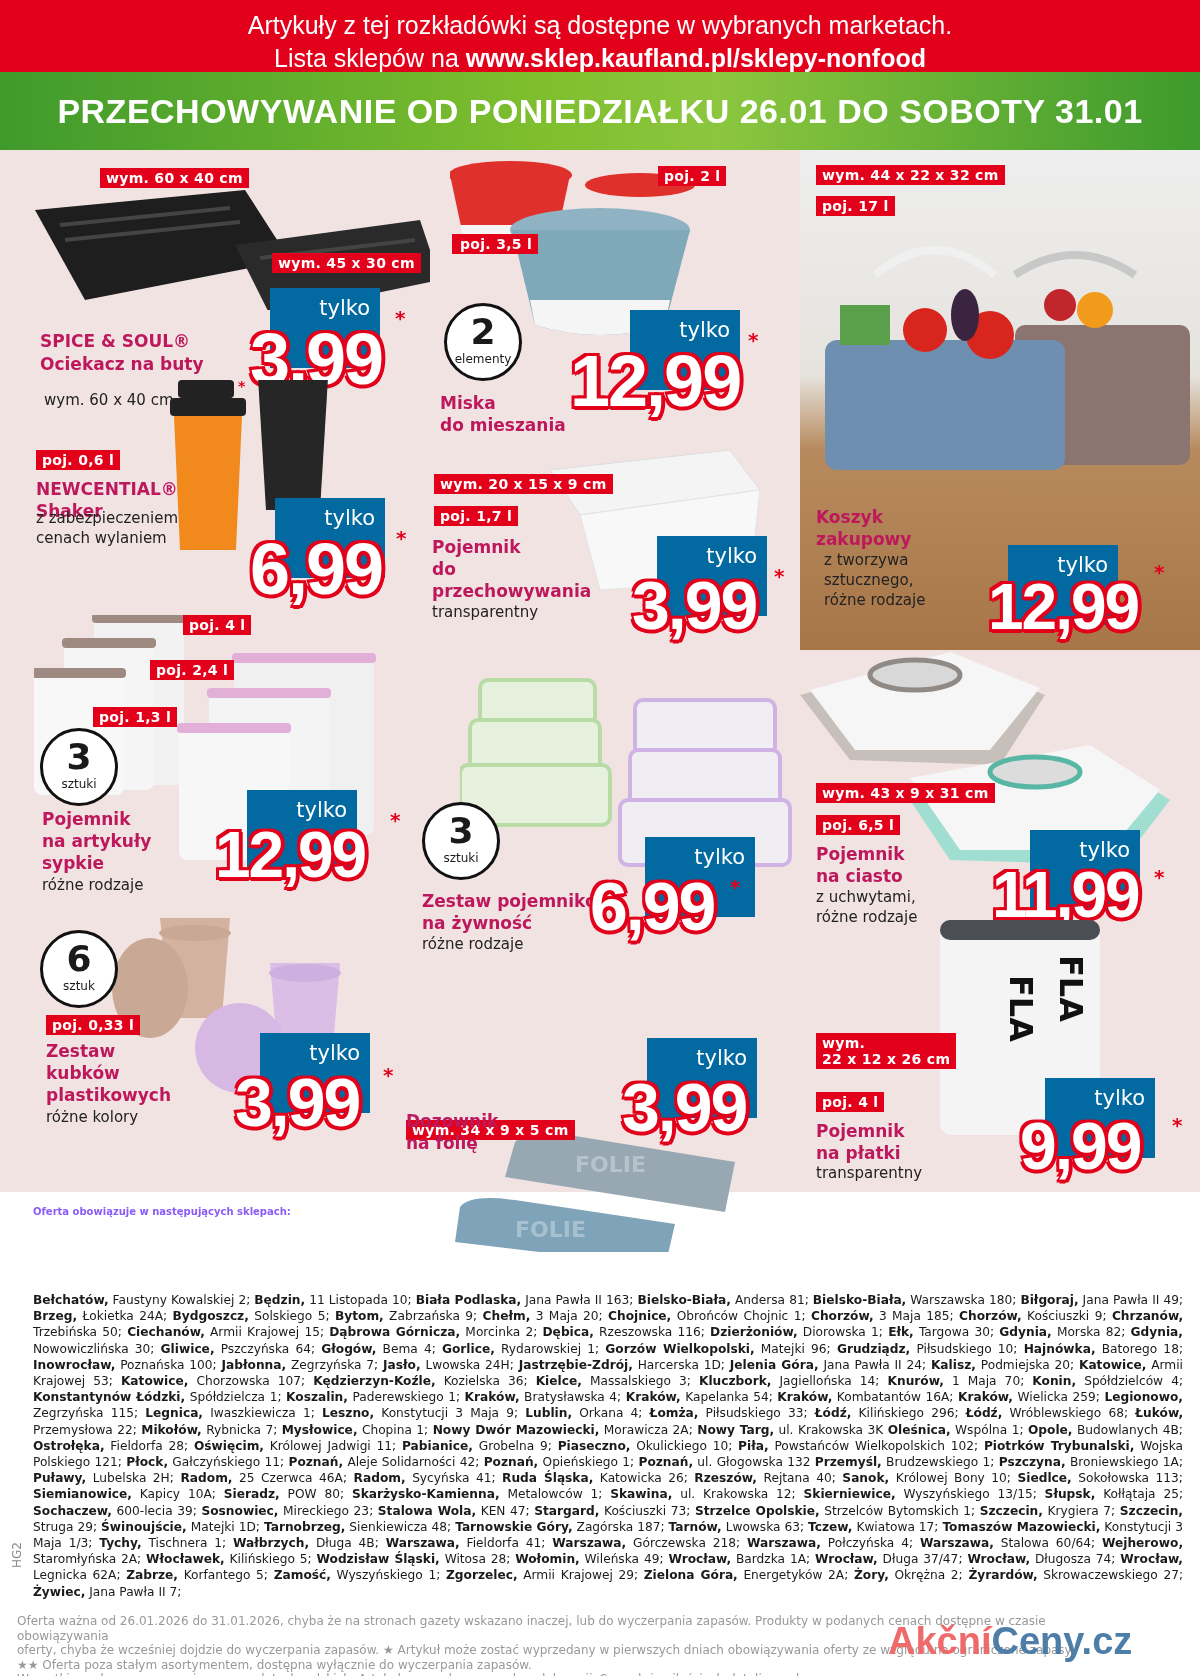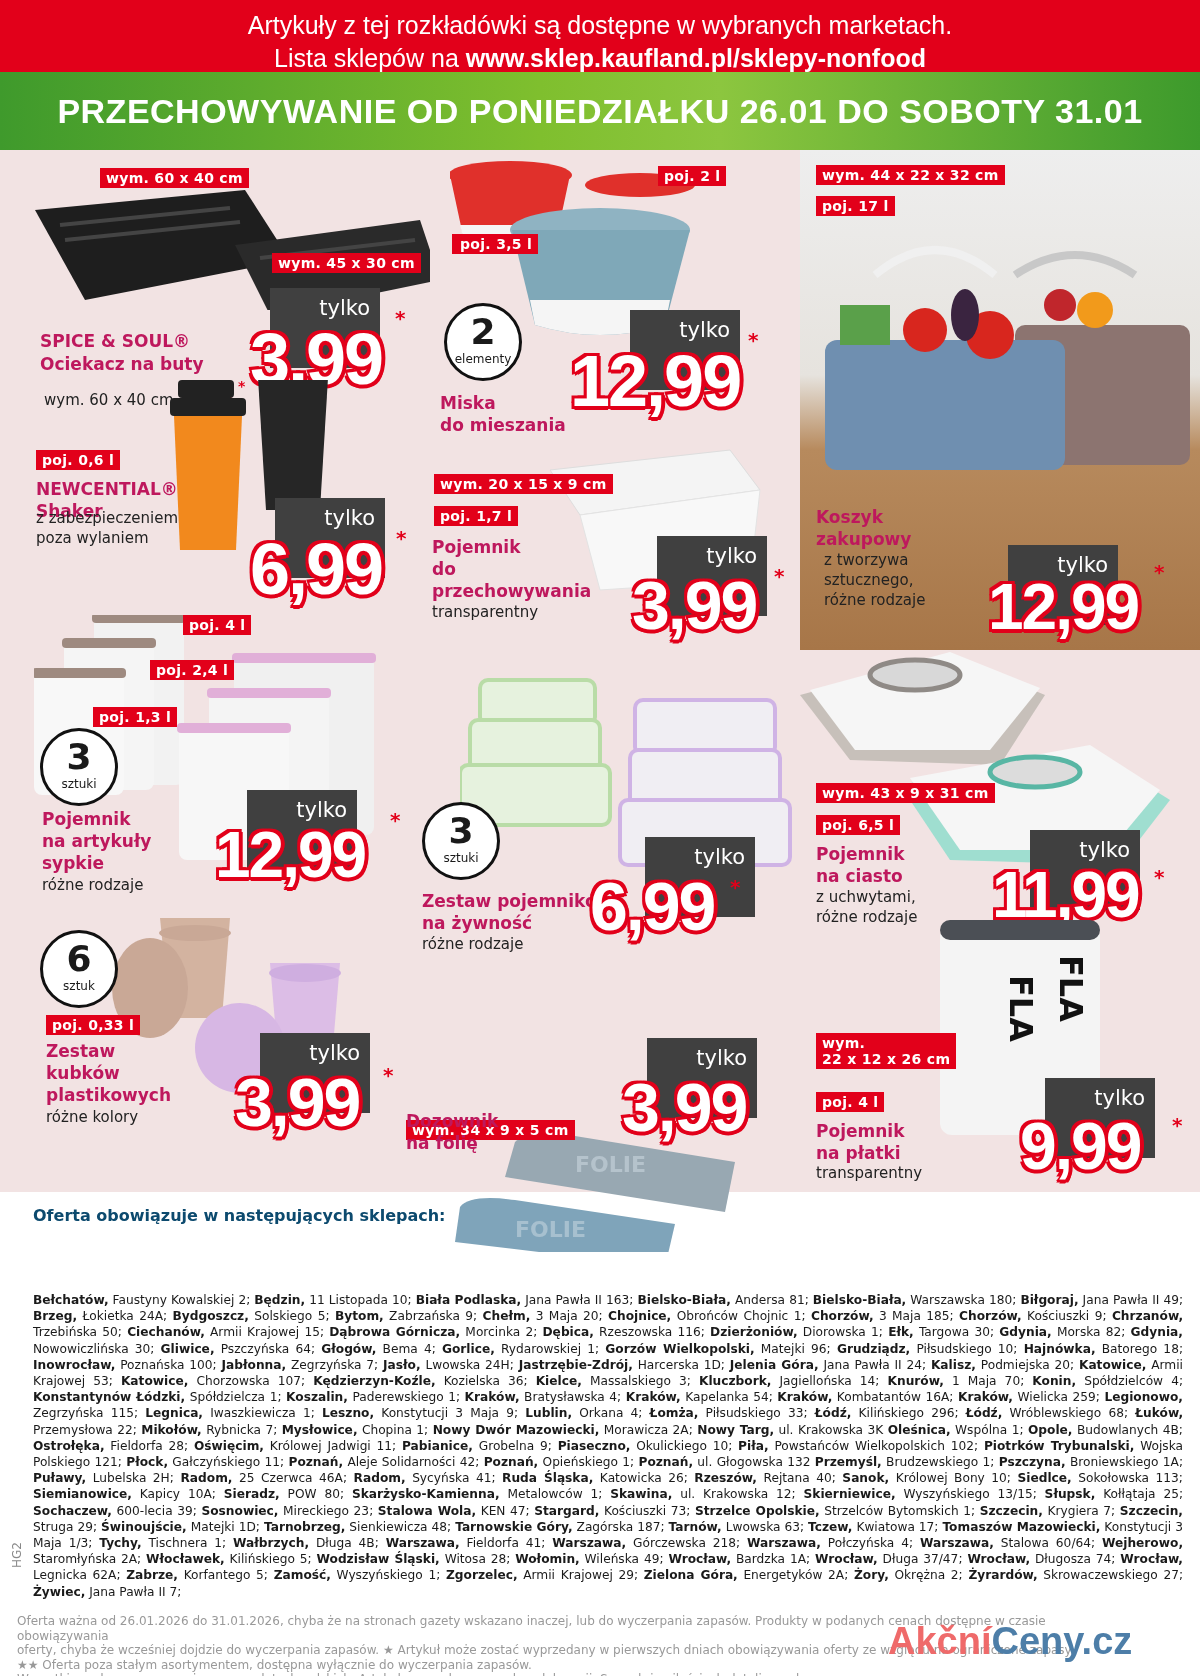--- a/index.html
+++ b/index.html
@@ -9,30 +9,30 @@
   .banner-red .l2 { font-size: 25px; line-height: 32px; }
   .banner-red .l2 b { font-weight: bold; }
   .banner-green { position: absolute; left: 0; top: 72px; width: 1200px; height: 78px; background: linear-gradient(90deg,#3f9a2c 0%,#7fbf2e 45%,#8cc63f 60%,#3d9a2c 100%); color: #fff; font-family: "Liberation Sans", sans-serif; font-weight: bold; font-size: 34px; text-align: center; line-height: 78px; letter-spacing: 0.5px; }
   .grid { position: absolute; left: 0; top: 150px; width: 1200px; height: 1042px; background: #f2e3e3; }
   .cell { position: absolute; }
   .photo-bg { position: absolute; background: linear-gradient(180deg,#eeeeee 0%,#e6e3de 45%,#b78a5d 60%,#a77648 100%); }
   .tag { position: absolute; background: #e2001a; color: #fff; font-weight: bold; font-size: 14px; padding: 2px 6px; white-space: nowrap; letter-spacing: 0.3px; }
   .title { position: absolute; font-weight: bold; font-size: 17px; line-height: 22px; color: #be185d; }
   .sub { position: absolute; font-size: 15px; line-height: 20px; color: #222; }
   .price-box { position: absolute; }
-  .price-box .tylko { position: absolute; background: #404040; color: #fff; font-size: 21px; text-align: right; padding: 8px 10px 0 0; }
+  .price-box .tylko { position: absolute; background: #0369a1; color: #fff; font-size: 21px; text-align: right; padding: 8px 10px 0 0; }
   .price-box .amount { position: absolute; color: #fff; font-family: "Liberation Sans", sans-serif; font-weight: bold; white-space: nowrap; -webkit-text-stroke: 3px #e2001a; text-shadow: 3px 3px 0 #e2001a, -3px -3px 0 #e2001a, 3px -3px 0 #e2001a, -3px 3px 0 #e2001a, 0 4px 0 #e2001a, 4px 0 0 #e2001a; paint-order: stroke fill; letter-spacing: -2px; }
   .price-box .star { position: absolute; color: #e2001a; font-weight: bold; font-size: 20px; }
   .badge { position: absolute; width: 78px; height: 78px; border-radius: 50%; background: #fff; border: 3px solid #111; text-align: center; }
   .badge .num { font-size: 36px; font-weight: bold; line-height: 40px; margin-top: 6px; }
   .badge .unit { font-size: 12px; line-height: 14px; }
   .shape { position: absolute; }
   .stores { position: absolute; left: 33px; top: 1292px; width: 1150px; font-size: 12.2px; line-height: 16.2px; color: #1a1a1a; text-align: justify; }
   .stores b { font-weight: bold; }
-  .stores-head { position: absolute; left: 33px; top: 1206px; font-size: 16px; font-weight: bold; color: #0c4a6e; }
+  .stores-head { position: absolute; left: 33px; top: 1206px; font-size: 10px; font-weight: bold; color: #8b5cf6; }
   .side-code { position: absolute; left: 4px; top: 1548px; transform: rotate(-90deg); font-size: 12px; color: #888; }
   .footer { position: absolute; left: 17px; top: 1614px; width: 1100px; font-size: 12px; line-height: 14.5px; color: #999; }
   .watermark { position: absolute; left: 888px; top: 1620px; font-family: "Liberation Sans", sans-serif; font-size: 38px; font-weight: bold; }
   .watermark .a { color: #ef6a6a; }
   .watermark .b { color: #4d7ea8; }
 </style>
 </head>
 <body>
 
 <div class="banner-red">
@@ -135,21 +135,21 @@
       <rect x="0" y="18" width="76" height="18" rx="4" fill="#222"></rect>
       <path d="M4,36 L72,36 L66,170 L10,170 Z" fill="#f2891d"></path>
       <rect x="100" y="-20" width="40" height="18" rx="4" fill="#222"></rect>
       <path d="M88,-2 L158,-2 L150,130 L96,130 Z" fill="#262626"></path>
     </svg>
     <div class="tag" style="left:36px;top:50px;">poj. 0,6 l</div>
     <div class="title" style="left:36px;top:78px;">NEWCENTIAL®</div>
     <div class="title" style="left:36px;top:100px;">Shaker</div>
     <div class="sub" style="left:36px;top:108px;">
       <div>z zabezpieczeniem</div>
-        <div>poza wylaniem</div>
+        <div>cenach wylaniem</div>
     </div>
     <div class="price-box" style="left:250px;top:98px;">
       <div class="tylko" style="left:25px;top:0;width:110px;height:80px;">tylko</div>
       <div class="amount" style="left:0;top:30px;font-size:72px;">6,99</div>
       <div class="star" style="left:146px;top:28px;">*</div>
     </div>
   </div>
 
   <div class="cell" style="left:420px;top:290px;width:380px;height:200px;">
     <svg class="shape" style="left:110px;top:-10px;" width="240" height="170">

